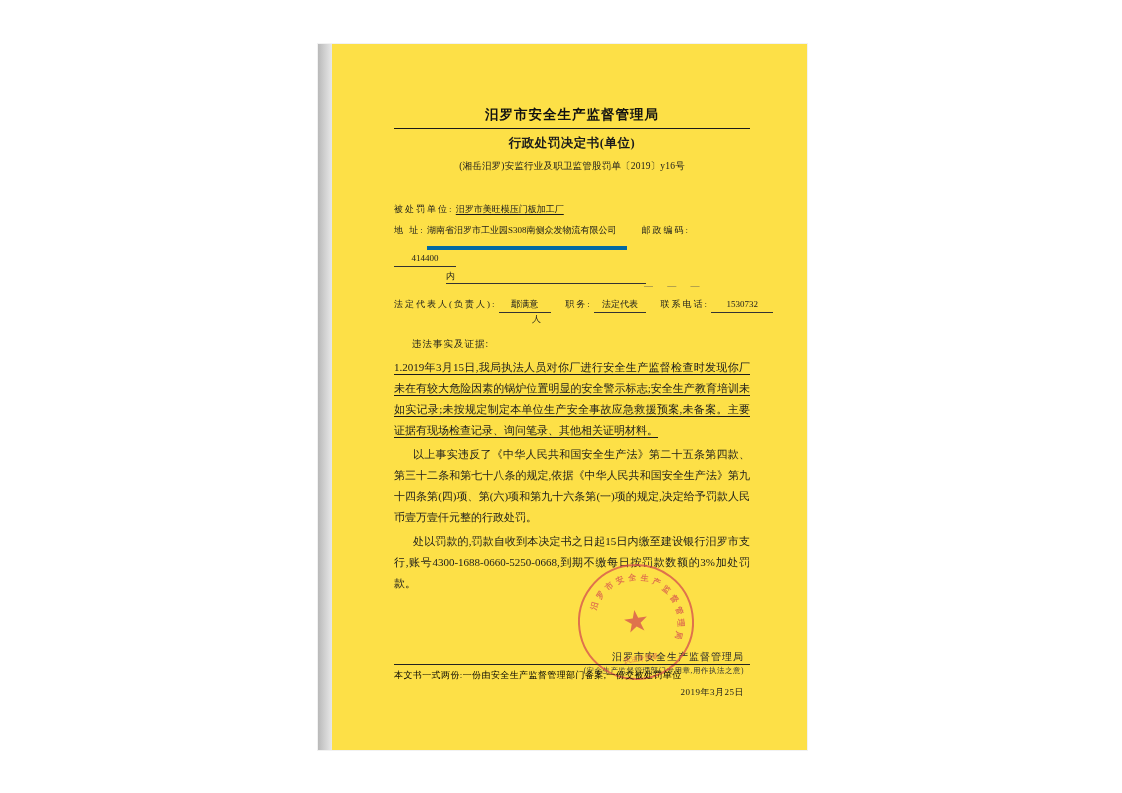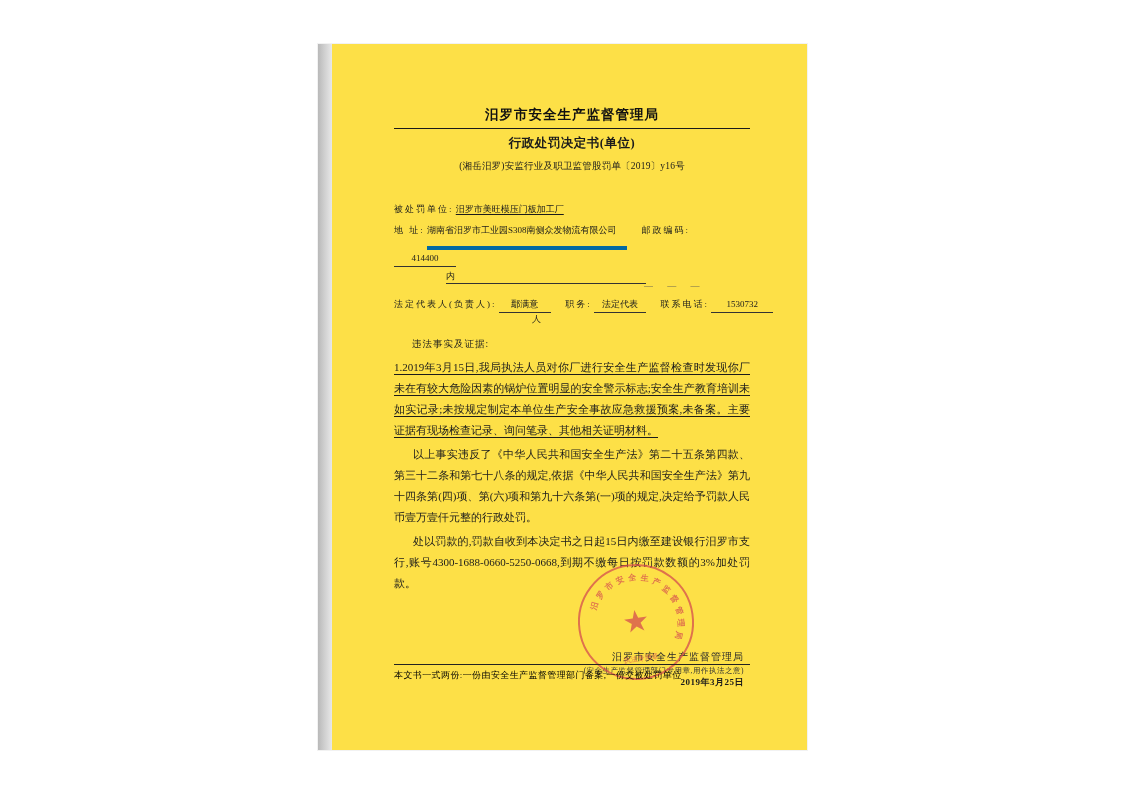--- a/index.html
+++ b/index.html
@@ -195,23 +195,22 @@
     color: #2a2a2a;
   }
   .sign-note {
     font-size: 7.5px;
     color: #333;
     margin-top: 2px;
     letter-spacing: .5px;
   }
   .sign-date {
     font-size: 9px;
-    margin-top: 0;
+    margin-top: 10px;
     letter-spacing: .5px;
-    font-weight: bold;
   }
 
   .footer {
     position: absolute;
     left: 62px;
     top: 620px;
     width: 356px;
   }
   .footer .rule2 { border-top: 1.2px solid #222; margin-bottom: 4px; }
   .footer .ftext { font-size: 9px; letter-spacing: .4px; }

